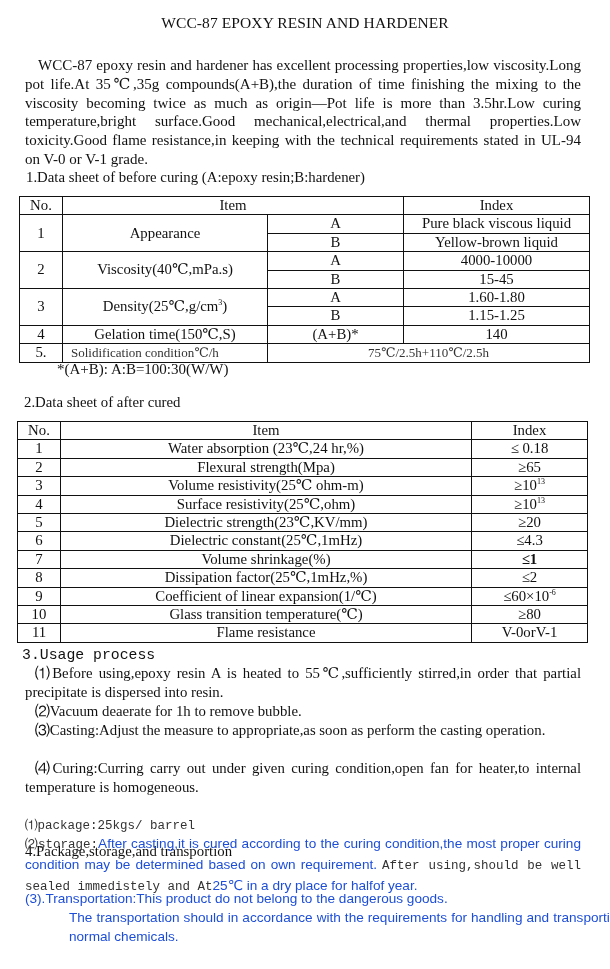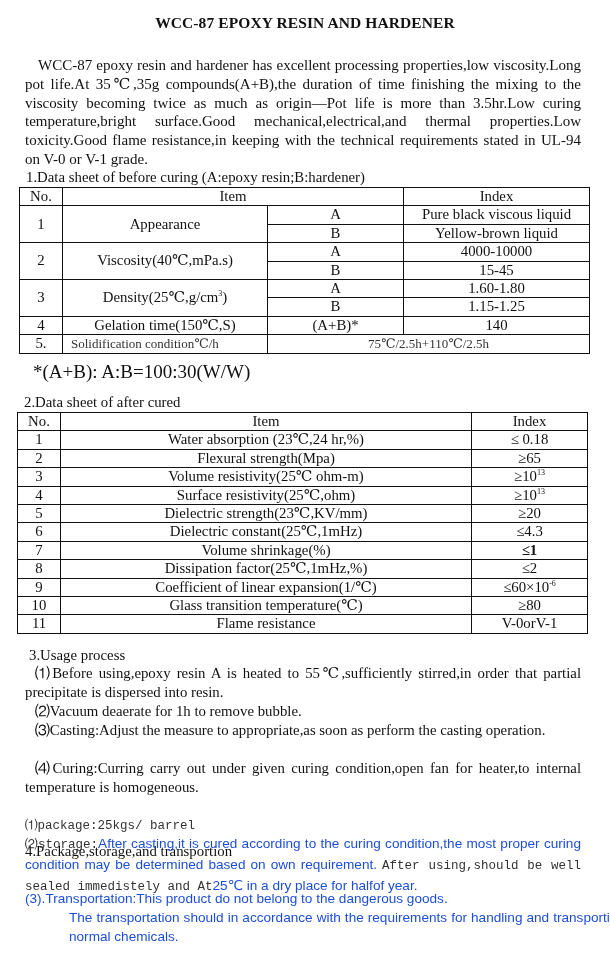--- a/index.html
+++ b/index.html
@@ -3,43 +3,44 @@
 <meta charset="utf-8">
 <style>
   html, body { margin: 0; padding: 0; background: #ffffff; }
   body {
     width: 610px; height: 969px; position: relative; overflow: hidden;
     font-family: "Liberation Serif", "DejaVu Serif", serif;
     color: #111111;
   }
   .title {
     position: absolute; left: 0; top: 14px; width: 610px;
-    text-align: center; font-weight: bold; font-size: 15.5px; letter-spacing: 0.1px;
+    text-align: center; font-weight: normal; font-size: 15.5px; letter-spacing: 0.1px;
   }
   .intro {
     position: absolute; left: 25px; top: 56px; width: 556px;
     font-size: 15px; line-height: 18.8px; text-align: justify; text-indent: 13px;
   }
   .section-heading {
     position: absolute; font-size: 14.8px; line-height: 18px;
   }
   table.sheet {
     position: absolute; border-collapse: collapse; table-layout: fixed;
     font-size: 14.8px;
+    margin-top: 9px;
   }
   table.sheet td {
     border: 1.2px solid #111; padding: 0; text-align: center;
     line-height: 17.4px; height: 17.4px; vertical-align: middle; white-space: nowrap;
   }
   table.sheet td.small-left {
     font-size: 13px; color: #333; text-align: left; padding-left: 8px;
   }
   table.sheet td.small-center { font-size: 13px; color: #333; }
   sup { font-size: 8px; line-height: 0; vertical-align: 6px; }
-  .note { position: absolute; font-size: 19px; }
+  .note { position: absolute; font-size: 15px; margin-left: 24px; }
   .para {
     position: absolute; left: 25px; width: 556px;
     font-size: 14.8px; line-height: 18.8px; text-align: justify;
   }
   .para .lead { padding-left: 10px; }
   .mono { font-family: "Liberation Mono", "DejaVu Sans Mono", monospace; font-size: 12.5px; color: #333; }
   .sans { font-family: "Liberation Sans", "DejaVu Sans", sans-serif; font-size: 13.6px; color: #1d4ed8; }
 </style>
 </head>
 <body>
@@ -174,21 +175,21 @@
         <td>≥80</td>
       </tr>
   <tr>
         <td>11</td>
         <td>Flame resistance</td>
         <td>V-0orV-1</td>
       </tr>
 </tbody>
   </table>
 
-<div class="section-heading" style="left:29px; top:646px;">3.Usage process</div>
+<div class="section-heading" style="left:22px; top:646px;font-family:Liberation Mono, monospace;">3.Usage process</div>
 <div class="para" style="top:664px;"><span class="lead"></span><span>⑴Before using,epoxy resin A is heated to 55℃,sufficiently stirred,in order that partial precipitate is dispersed into resin.</span></div>
 <div class="para" style="top:702px;"><span class="lead"></span><span>⑵Vacuum deaerate for 1h to remove bubble.</span></div>
 <div class="para" style="top:721px;"><span class="lead"></span><span>⑶Casting:Adjust the measure to appropriate,as soon as perform the casting operation.</span></div>
 <div class="para" style="top:759px;"><span class="lead"></span><span>⑷Curing:Curring carry out under given curing condition,open fan for heater,to internal temperature is homogeneous.</span></div>
 
 <div class="section-heading" style="left:25px; top:796px;margin-top:46px;">4.Package,storage,and transportion</div>
 <div class="para" style="top:815px;"><span class="mono">⑴package:25kgs/ barrel</span></div>
 <div class="para" style="top:834px;"><span class="mono">⑵storage:</span><span class="sans">After casting,it is cured according to the curing condition,the most proper curing condition may be determined based on own requirement. </span><span class="mono">After using,should be well sealed immedistely and At</span><span class="sans">25℃  in a dry place for halfof   year.</span></div>
 <div class="para sans" style="top:890px;">(3).Transportation:This product do not belong to the dangerous goods.</div>
 <div class="para sans" style="top:909px;margin-left:44px;">The transportation should in accordance with the requirements for handling and transporting normal chemicals.</div>

